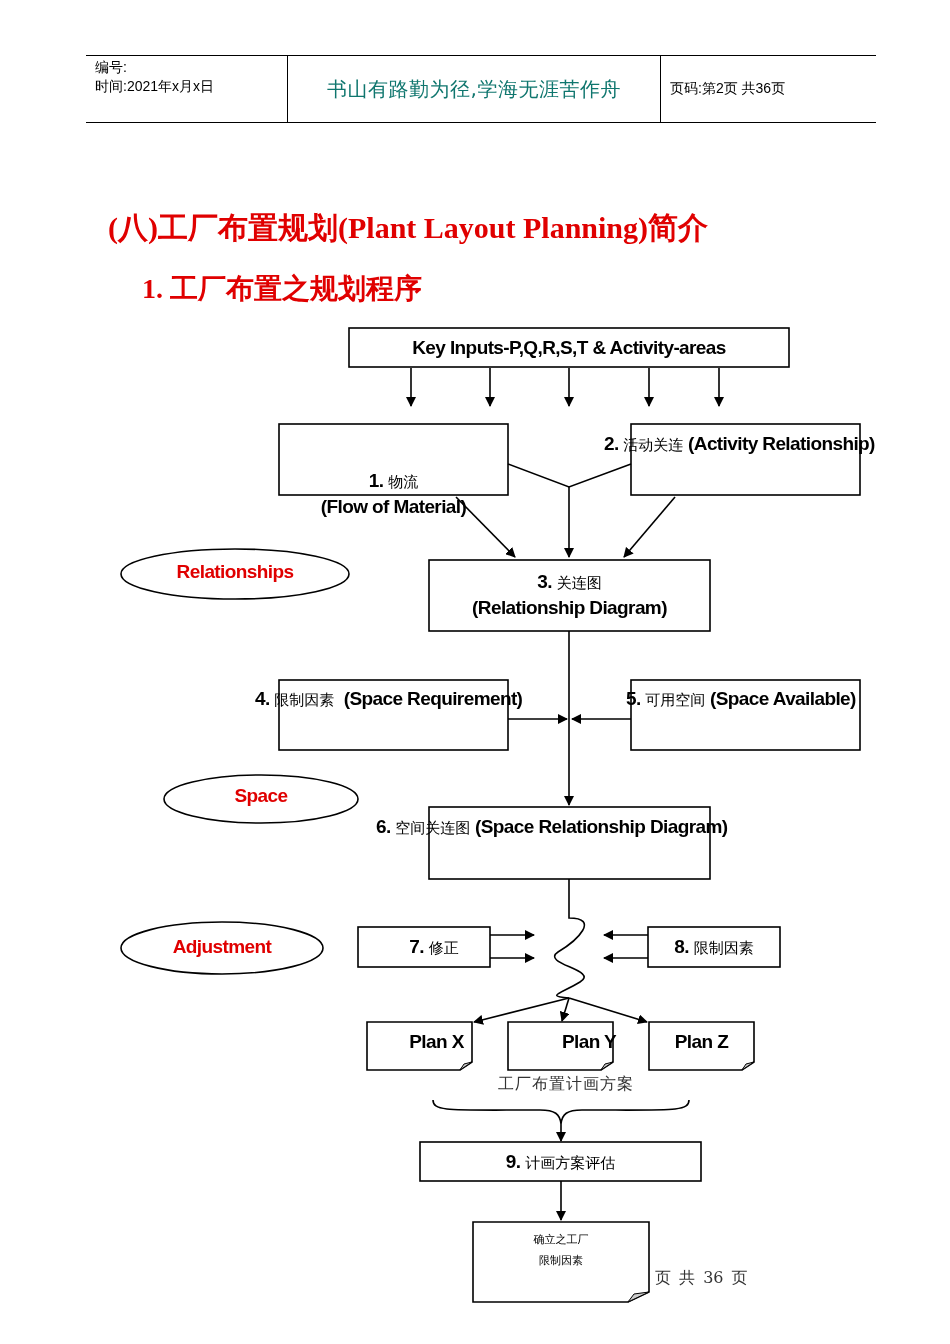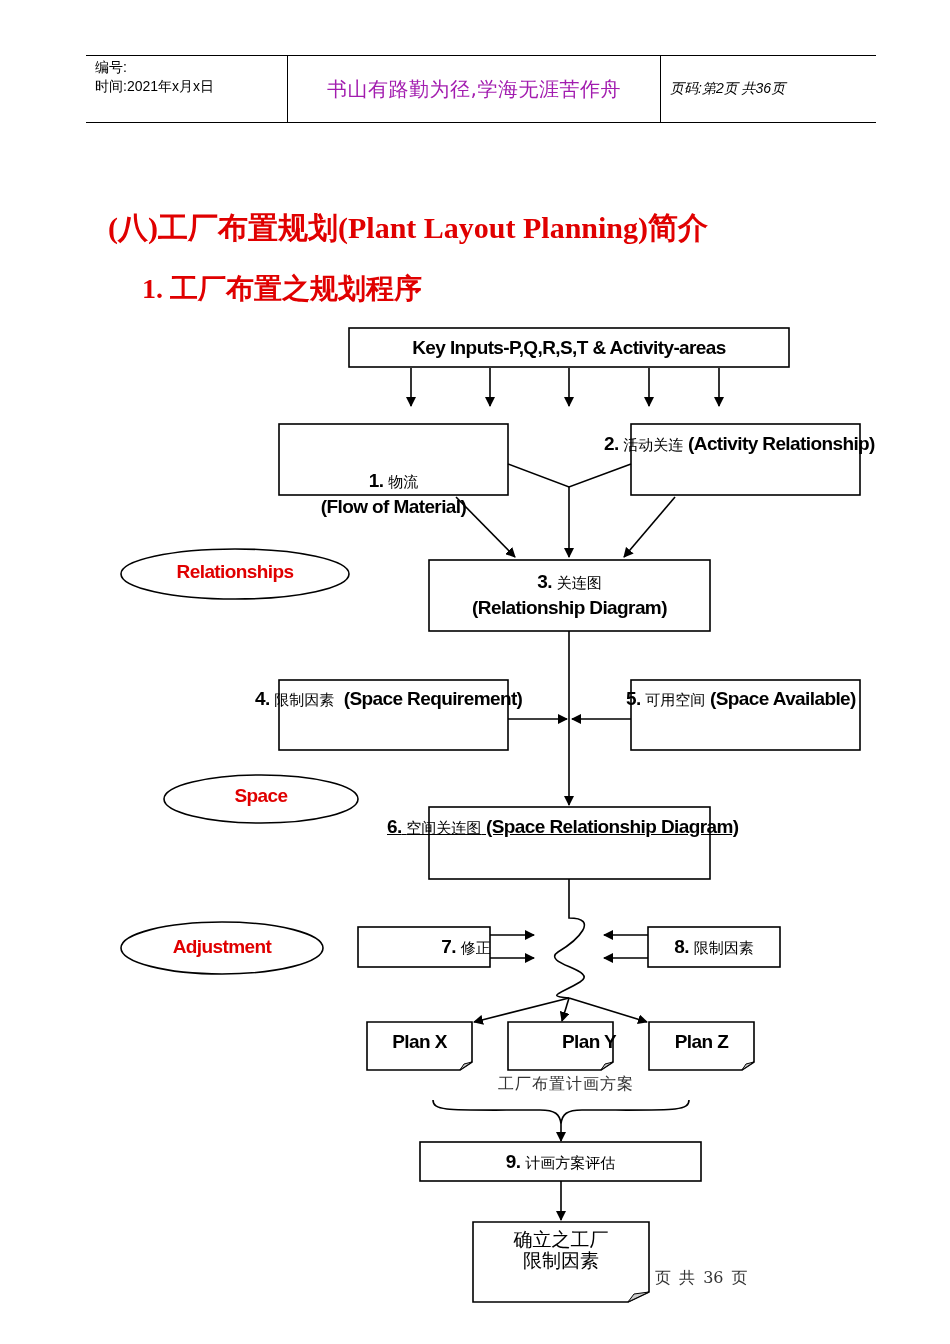--- a/index.html
+++ b/index.html
@@ -2,22 +2,22 @@
 <html><head>
 <meta charset="utf-8">
 <style>
   html, body { margin:0; padding:0; background:#ffffff; }
   body { width:950px; height:1344px; position:relative; overflow:hidden; font-family:"Liberation Sans", sans-serif; color:#000; }
   .abs { position:absolute; }
   
   .hdr-line { position:absolute; left:86px; width:790px; height:1px; background:#000; }
   .hdr-vline { position:absolute; top:55px; height:68px; width:1px; background:#000; }
   .hdr-left { left:95px; top:58px; font-size:14px; line-height:19px; }
-  .hdr-mid { left:288px; top:76px; width:372px; text-align:center; font-size:20px; color:#a21caf; font-family:"DejaVu Sans", sans-serif; letter-spacing:0.5px; }
-  .hdr-right { left:670px; top:80px; font-size:14px;font-style:italic; }
+  .hdr-mid { left:288px; top:76px; width:372px; text-align:center; font-size:20px; color:#0f766e; font-family:"DejaVu Sans", sans-serif; letter-spacing:0.5px; }
+  .hdr-right { left:670px; top:80px; font-size:14px; }
   .title { left:108px; top:208px; font-size:30px; font-weight:bold; color:#e00000; font-family:"Liberation Serif", serif; white-space:nowrap; }
   .subtitle { left:142px; top:270px; font-size:28px; font-weight:bold; color:#e00000; font-family:"Liberation Serif", serif; white-space:nowrap; }
   svg.diagram { position:absolute; left:0; top:0; width:950px; height:1344px; }
   .lbl { position:absolute; white-space:nowrap; font-size:19px; font-weight:bold; font-stretch:condensed; letter-spacing:-0.6px; }
   .lbl .cn { font-weight:normal; font-size:15px; letter-spacing:0; }
   .center { text-align:center; }
   .red { color:#e00000; }
   .serifsmall { font-family:"DejaVu Serif", serif; font-size:16px; color:#333; }
 </style>
 </head>
@@ -135,46 +135,46 @@
   <span>(Space Requirement)</span>
 </div>
 <div class="lbl" style="left:626px; top:688px;">
   <span>5.</span>
   <span class="cn">可用空间</span>
   <span>(Space Available)</span>
 </div>
 
 <div class="lbl center red" style="left:164px; top:785px; width:194px;">Space</div>
 
-<div class="lbl" style="left:387px; top:816px;text-decoration:underline;">
+<div class="lbl" style="left:376px; top:816px;">
   <span>6.</span>
   <span class="cn">空间关连图</span>
   <span>(Space Relationship Diagram)</span>
 </div>
 
 <div class="lbl center red" style="left:121px; top:936px; width:202px;">Adjustment</div>
 
-<div class="lbl center" style="left:358px; top:936px; width:152px;padding-left:32px;">
+<div class="lbl center" style="left:358px; top:936px; width:152px;">
   <span>7.</span>
   <span class="cn">修正</span>
 </div>
 <div class="lbl center" style="left:648px; top:936px; width:132px;">
   <span>8.</span>
   <span class="cn">限制因素</span>
 </div>
 
-<div class="lbl center" style="left:367px; top:1031px; width:105px;">Plan X</div>
+<div class="lbl center" style="left:367px; top:1031px; width:105px;padding-left:17px;">Plan X</div>
 <div class="lbl center" style="left:535px; top:1031px; width:108px;">Plan Y</div>
 <div class="lbl center" style="left:649px; top:1031px; width:105px;">Plan Z</div>
 
 <div class="abs serifsmall" style="left:498px; top:1074px; letter-spacing:1px;">工厂布置计画方案</div>
 
 <div class="lbl center" style="left:420px; top:1151px; width:281px;">
   <span>9.</span>
   <span class="cn">计画方案评估</span>
 </div>
 
-<div class="abs center" style="left:473px; top:1229px; width:176px; font-size:19px; line-height:21px;">
+<div class="abs center" style="left:473px; top:1229px; width:176px; font-size:11px; line-height:21px;">
   <div>确立之工厂</div>
   <div>限制因素</div>
 </div>
 
 <div class="abs serifsmall" style="left:655px; top:1268px; word-spacing:3px;">页 共 36 页</div>
 
 </body></html>

